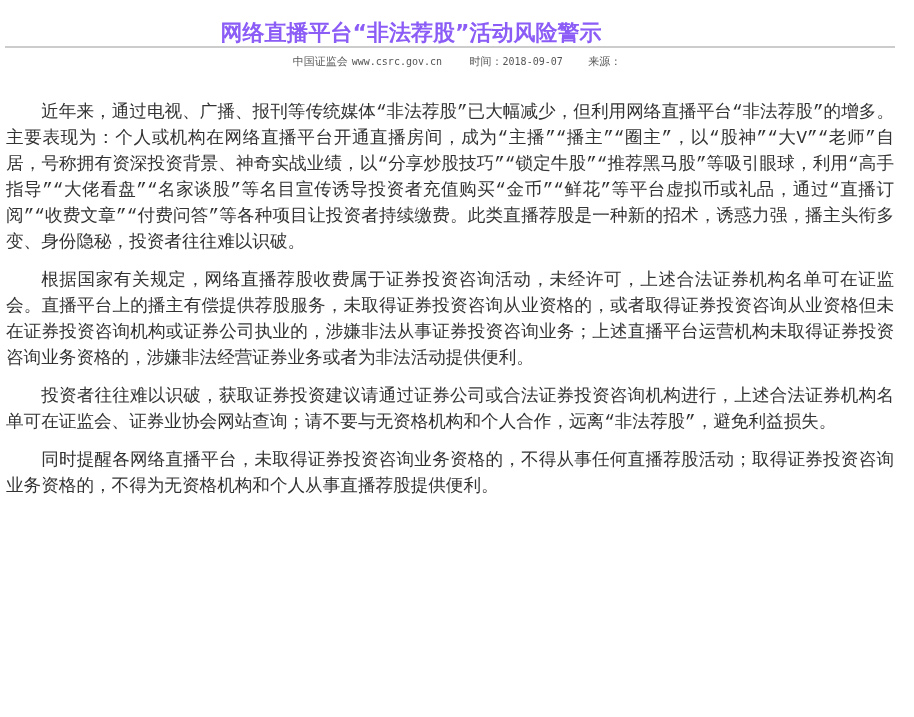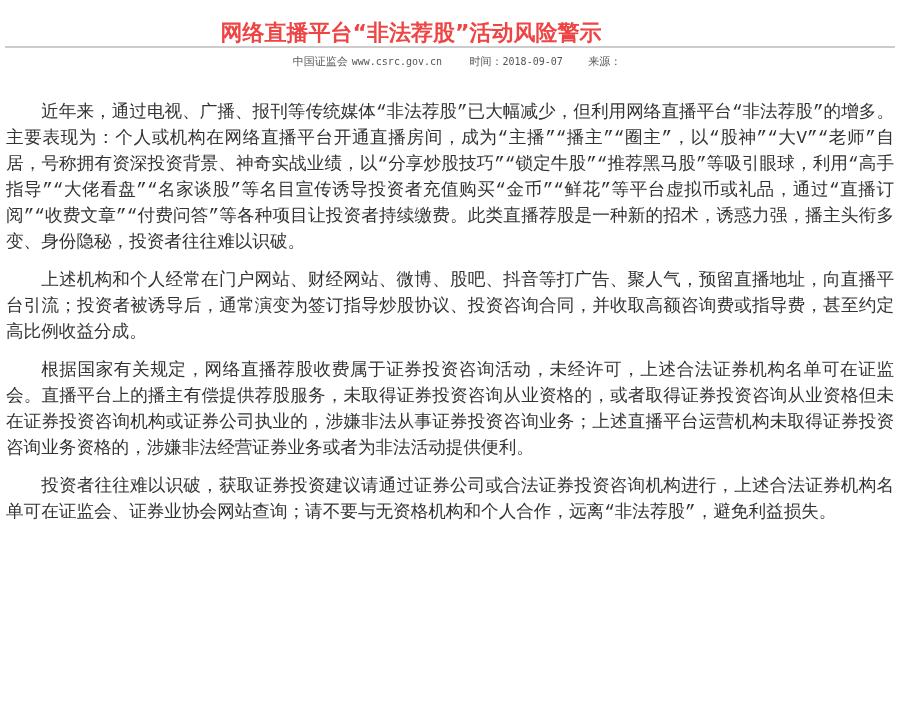--- a/index.html
+++ b/index.html
@@ -16,21 +16,21 @@
     .article-title {
       position: absolute;
       top: 4px;
       left: 0;
       width: 822px;
       text-align: center;
       font-family: "DejaVu Sans", sans-serif;
       font-weight: bold;
       font-size: 22px;
       line-height: 28px;
-      color: #ef4444;
+      color: #8b5cf6;
       letter-spacing: 0px;
     }
     .divider {
       position: absolute;
       top: 46px;
       left: 5px;
       width: 890px;
       height: 2px;
       background: #cccccc;
     }
@@ -88,16 +88,16 @@
 <div class="divider"></div>
 
 <div class="meta-row">
   <span class="meta-source-site">中国证监会</span><span class="meta-url">www.csrc.gov.cn</span>
   <span class="meta-time"><span>时间：</span><span class="meta-time-value">2018-09-07</span></span>
   <span class="meta-origin">来源：</span>
 </div>
 
 <div class="article-body">
   <p>近年来，通过电视、广播、报刊等传统媒体“非法荐股”已大幅减少，但利用网络直播平台“非法荐股”的增多。主要表现为：个人或机构在网络直播平台开通直播房间，成为“主播”“播主”“圈主”，以“股神”“大V”“老师”自居，号称拥有资深投资背景、神奇实战业绩，以“分享炒股技巧”“锁定牛股”“推荐黑马股”等吸引眼球，利用“高手指导”“大佬看盘”“名家谈股”等名目宣传诱导投资者充值购买“金币”“鲜花”等平台虚拟币或礼品，通过“直播订阅”“收费文章”“付费问答”等各种项目让投资者持续缴费。此类直播荐股是一种新的招术，诱惑力强，播主头衔多变、身份隐秘，投资者往往难以识破。</p>
-  <p>上述机构和个人经常在门户网站、财经网站、微博、股吧、抖音等打广告、聚人气，预留直播地址，向直播平台引流；投资者被诱导后，通常演变为签订指导炒股协议、投资咨询合同，并收取高额咨询费或指导费，甚至约定高比例收益分成。</p>
   <p>根据国家有关规定，网络直播荐股收费属于证券投资咨询活动，未经许可，上述合法证券机构名单可在证监会。直播平台上的播主有偿提供荐股服务，未取得证券投资咨询从业资格的，或者取得证券投资咨询从业资格但未在证券投资咨询机构或证券公司执业的，涉嫌非法从事证券投资咨询业务；上述直播平台运营机构未取得证券投资咨询业务资格的，涉嫌非法经营证券业务或者为非法活动提供便利。</p>
   <p>投资者往往难以识破，获取证券投资建议请通过证券公司或合法证券投资咨询机构进行，上述合法证券机构名单可在证监会、证券业协会网站查询；请不要与无资格机构和个人合作，远离“非法荐股”，避免利益损失。</p>
+  <p>同时提醒各网络直播平台，未取得证券投资咨询业务资格的，不得从事任何直播荐股活动；取得证券投资咨询业务资格的，不得为无资格机构和个人从事直播荐股提供便利。</p>
 </div>
 
 </body></html>

